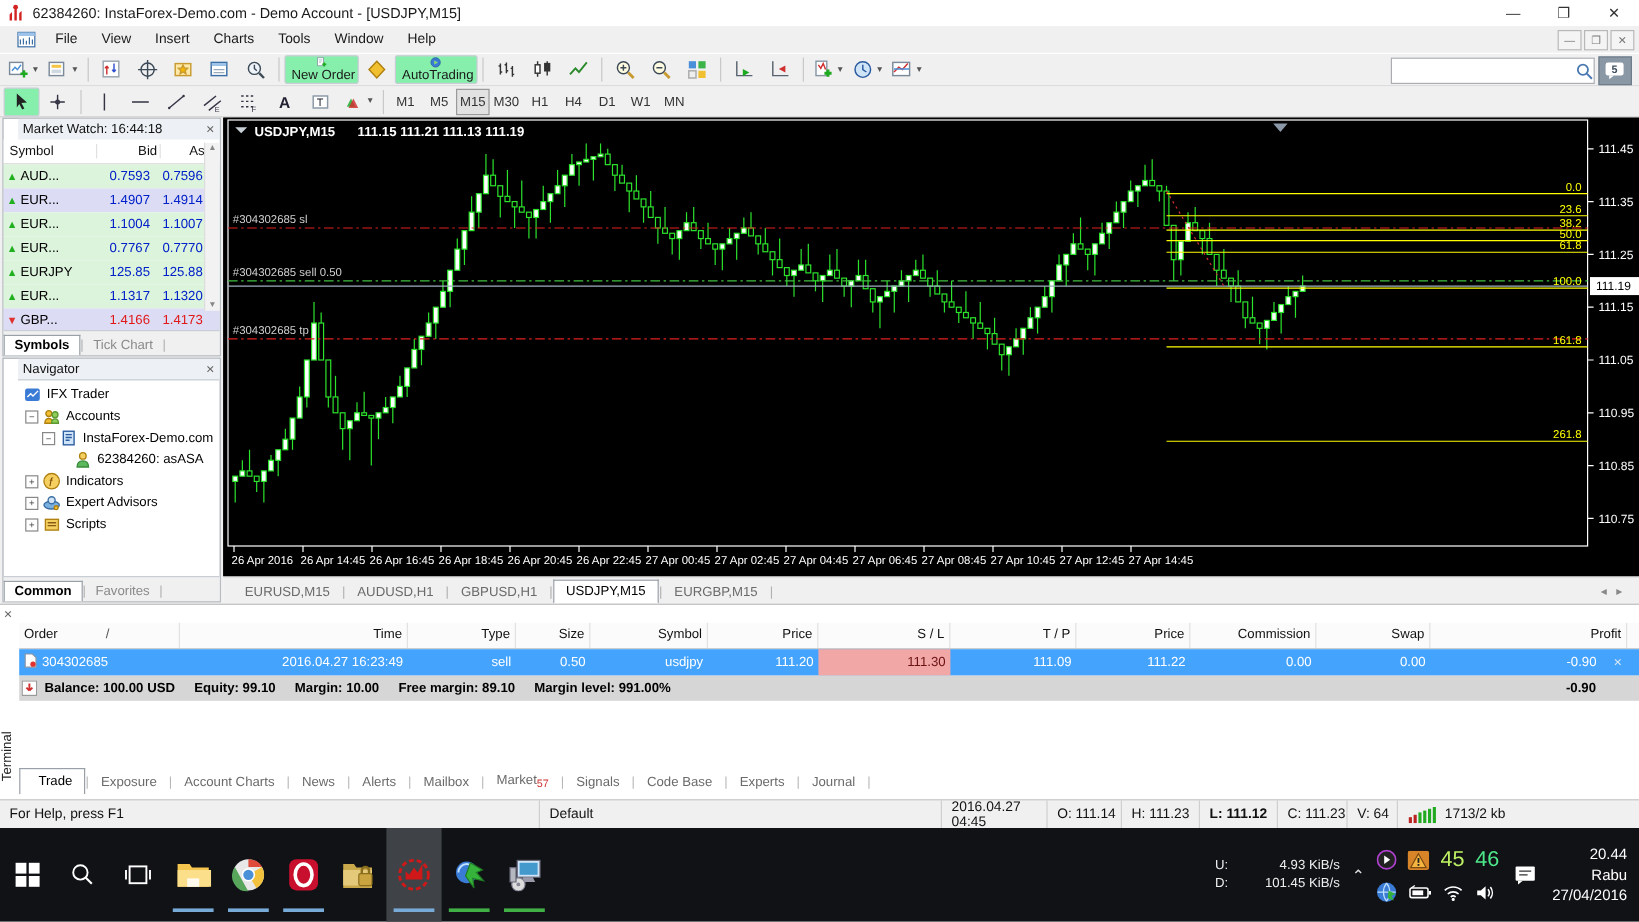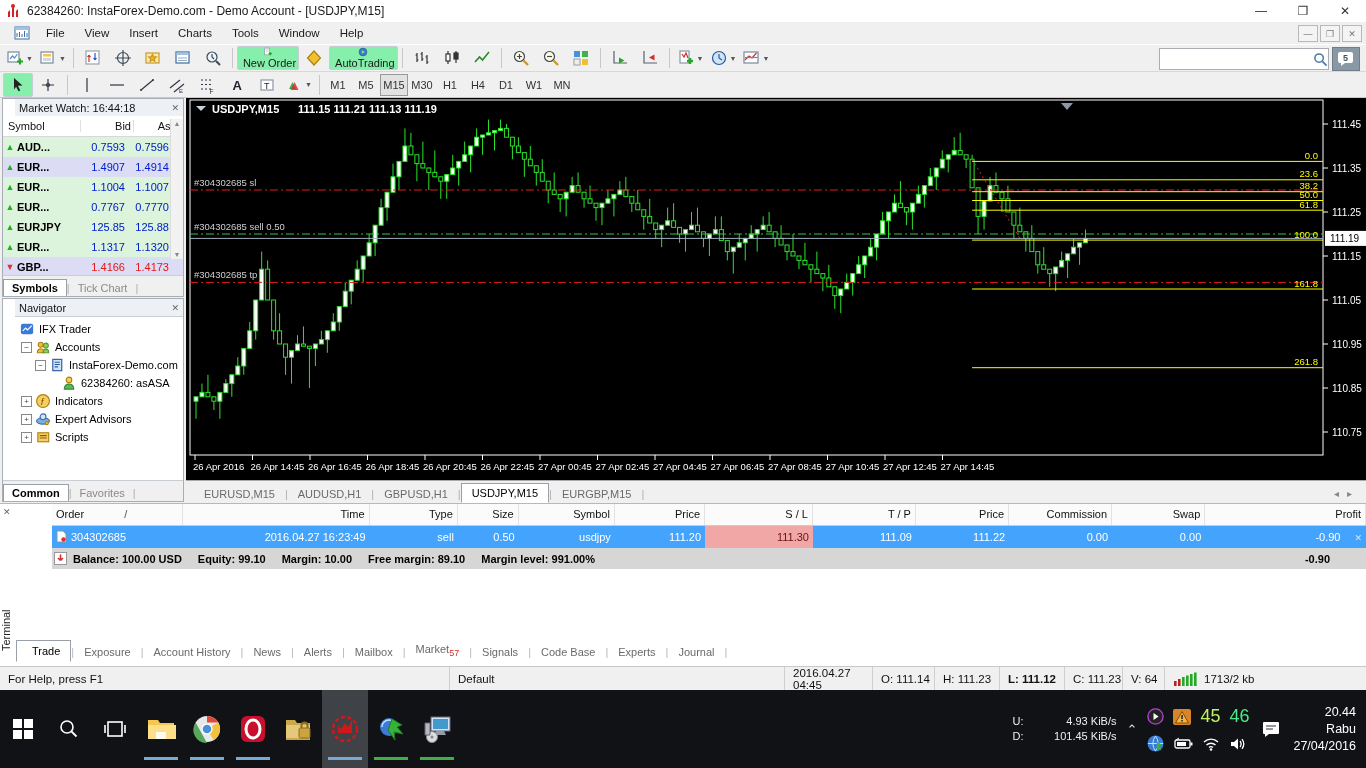--- a/index.html
+++ b/index.html
@@ -39,21 +39,21 @@
   .ptab{padding:2px 8px;color:#8a8a8a;}
   .ptab.active{background:#fff;border:1px solid #9aa0a8;border-bottom:none;color:#000;font-weight:bold;}
   .ptsep{color:#b0b0b0;padding:2px 0;}
   
   #mwtable{position:absolute;left:0;top:17px;right:0;}
   .mwhdr{display:flex;height:20px;border-bottom:1px solid #d8d8d8;align-items:center;background:#fff;}
   .mwhdr .c1{width:72px;padding-left:5px;}
   .mwhdr .c2{width:50px;text-align:right;border-left:1px solid #e0e0e0;padding-right:2px;}
   .mwhdr .c3{width:42px;text-align:right;border-left:1px solid #e0e0e0;padding-right:2px;}
   .mwrow{display:flex;height:20px;align-items:center;font-size:11px;}
-  .mwrow .sym{width:60px;color:#000;font-weight:bold;}
+  .mwrow .sym{width:60px;color:#000;}
   .mwrow .arr{width:14px;text-align:center;font-size:9px;}
   .mwrow .bid,.mwrow .ask{width:48px;text-align:right;color:#0020c8;}
   .mwrow .ask{width:44px;padding-right:2px;}
   .mwrow.neg .bid,.mwrow.neg .ask{color:#e01818;}
   .mwsb{position:absolute;right:0;top:20px;width:13px;height:140px;background:#f2f2f2;border-left:1px solid #ddd;display:flex;flex-direction:column;justify-content:space-between;align-items:center;color:#888;font-size:7px;padding:1px 0;box-sizing:border-box;}
   
   .navrow{display:flex;align-items:center;height:18px;font-size:11px;color:#000;}
   .navexp{width:9px;height:9px;border:1px solid #888;background:#fff;display:flex;align-items:center;justify-content:center;font-size:8px;line-height:7px;color:#444;margin-right:3px;flex:none;}
   .navicon{width:17px;height:17px;margin-right:3px;flex:none;}
   
@@ -61,21 +61,21 @@
   #chartsvg text{font-family:"Liberation Sans",sans-serif;}
   #charttabs{position:absolute;left:186px;top:480px;width:1180px;height:23px;background:#f0f0f0;border-top:1px solid #aaa;display:flex;align-items:flex-end;padding-left:8px;box-sizing:border-box;font-size:11px;}
   .ctab{padding:3px 10px;color:#6a6a6a;}
   .ctab.active{background:#fff;border:1px solid #9aa0a8;border-bottom:1px solid #fff;color:#000;}
   .ctsep{color:#b0b0b0;padding:3px 0;}
   .ctarrows{position:absolute;right:6px;bottom:4px;color:#888;font-size:10px;letter-spacing:8px;}
   
   #terminal{position:absolute;left:0;top:503px;width:1366px;height:163px;background:#fff;border-top:1px solid #b8b8b8;}
   #termclose{position:absolute;left:3px;top:3px;color:#666;font-size:9px;}
   #termlabel{position:absolute;left:0px;top:95px;width:15px;height:62px;writing-mode:vertical-rl;transform:rotate(180deg);font-size:11px;color:#222;text-align:center;}
-  #ttable{position:absolute;left:16px;top:0;right:0;margin-left:36px;}
+  #ttable{position:absolute;left:16px;top:15px;right:0;}
   .trow{display:flex;height:21px;align-items:center;}
   .thc{box-sizing:border-box;padding:0 4px;text-align:right;border-right:1px solid #e2e2e2;color:#111;height:21px;line-height:21px;}
   .trow.hdr{border-bottom:1px solid #ccc;background:#fbfbfb;}
   .orow{display:flex;height:22px;align-items:center;background:#43a3fd;color:#fff;position:relative;}
   .oc{box-sizing:border-box;padding:0 4px;text-align:right;height:22px;line-height:22px;}
   .oc.sl{background:#f2a7a7;color:#6b1212;}
   .brow{display:flex;height:21px;align-items:center;background:#d6d6d6;font-weight:bold;color:#000;position:relative;}
   .bseg{margin-right:16px;}
   #termtabs{position:absolute;left:16px;bottom:5px;height:24px;display:flex;align-items:flex-end;font-size:11px;}
   .termtab{padding:4px 10px;color:#6a6a6a;position:relative;}
@@ -958,21 +958,21 @@
         <span class="bseg">Free margin: 89.10</span>
         <span class="bseg">Margin level: 991.00%</span>
         <span style="position: absolute; right: 36px; font-weight: bold;">-0.90</span>
       </div>
   </div>
   <div id="termtabs">
       <div class="termtab active">Trade</div>
       <span class="ttsep">|</span>
       <div class="termtab">Exposure</div>
       <span class="ttsep">|</span>
-      <div class="termtab">Account History</div>
+      <div class="termtab">Account Charts</div>
       <span class="ttsep">|</span>
       <div class="termtab">News</div>
       <span class="ttsep">|</span>
       <div class="termtab">Alerts</div>
       <span class="ttsep">|</span>
       <div class="termtab">Mailbox</div>
       <span class="ttsep">|</span>
       <div class="termtab">Market<span class="tbadge">57</span></div>
       <span class="ttsep">|</span>
       <div class="termtab">Signals</div>

